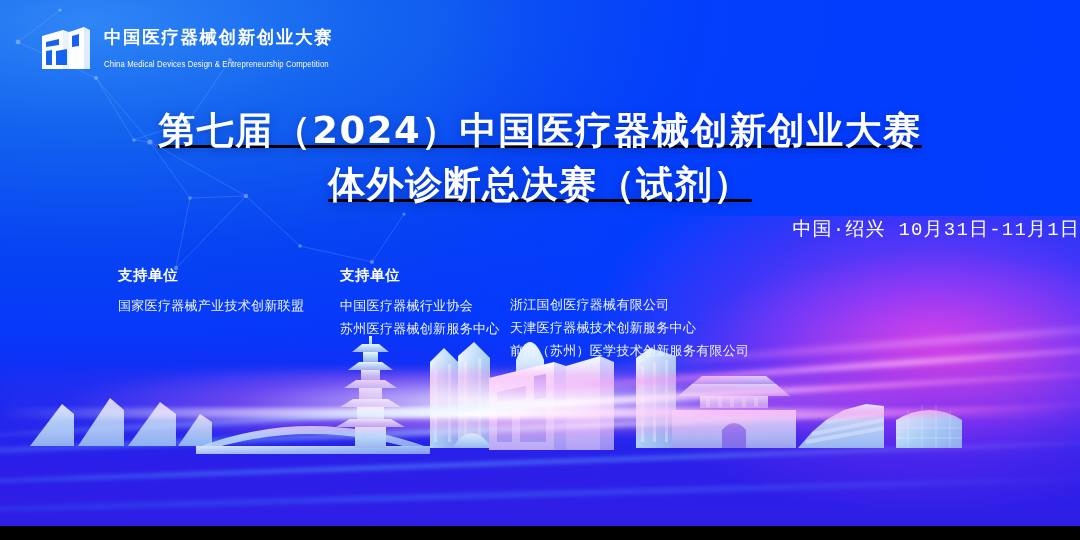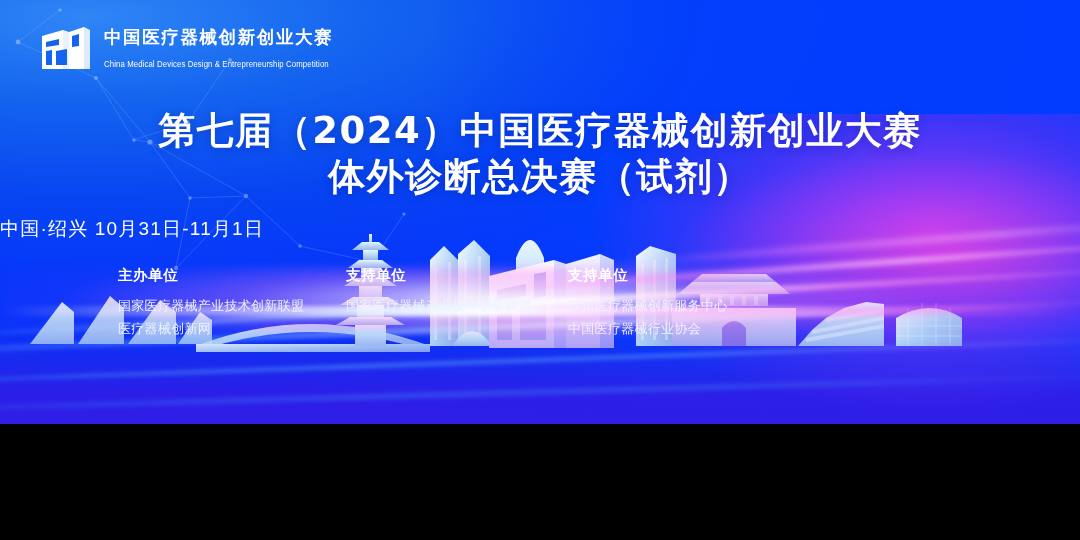--- a/index.html
+++ b/index.html
@@ -1,19 +1,19 @@
 <!DOCTYPE html>
 <html><head>
 <meta charset="utf-8">
 <style>
   html,body{margin:0;padding:0;background:#000;}
   body{font-family:"Liberation Sans","DejaVu Sans",sans-serif;}
 
   #banner{
-    position:relative;width:1080px;height:424px;overflow:hidden;
+    position:relative;width:1080px;height:526px;overflow:hidden;
     background:#0a3fe8;
   }
 
   
   .bg-base{
     position:absolute;inset:0;
     background:
       radial-gradient(120% 90% at 8% 4%, #2f86f5 0%, #1464ef 22%, #0744f2 48%, #0636fb 70%, #0a2df8 100%);
   }
   .bg-right{
@@ -62,33 +62,33 @@
   .logo-cn{
     font-size:17.5px;font-weight:bold;color:#fff;letter-spacing:1.6px;
     font-family:"Liberation Sans","DejaVu Sans",sans-serif;white-space:nowrap;
   }
   .logo-en{
     margin-top:14px;font-size:7.8px;color:#fff;letter-spacing:.1px;white-space:nowrap;
     font-family:"Liberation Sans","DejaVu Sans",sans-serif;transform:scaleY(1.12);transform-origin:left center;
   }
 
   
-  .title-wrap{position:absolute;left:0;right:0;top:108px;text-align:center;}
+  .title-wrap{position:absolute;left:0;right:0;top:108px;text-align:center;text-decoration:underline;}
   .title1,.title2{
     color:#fff;font-weight:bold;
     font-family:"DejaVu Sans","Liberation Sans",sans-serif;
     text-shadow:0 2px 10px rgba(0,20,120,.35);
     white-space:nowrap;
   }
   .title1{font-size:37px;letter-spacing:1.5px;line-height:46px;}
-  .title2{font-size:37px;letter-spacing:1.5px;line-height:46px;margin-top:0;}
+  .title2{font-size:37px;letter-spacing:1.5px;line-height:46px;margin-top:8px;}
   .subtitle{
-    position:absolute;left:0;right:0;top:216px;text-align:left;
+    position:absolute;left:0;right:0;top:216px;text-align:right;
     color:#fff;font-size:19px;letter-spacing:1.2px;white-space:nowrap;
-    font-family:Liberation Sans, sans-serif;
+    font-family:Liberation Mono, monospace;
   }
 
   
   .orgs{position:absolute;left:118px;top:266px;width:880px;display:flex;}
   .org-col{flex:0 0 auto;}
   .col-1{width:228px;}
   .col-2{width:222px;}
   .col-3{width:170px;}
   .col-4{width:auto;padding-top:27px;}
   .org-head{
@@ -302,33 +302,33 @@
   </div>
 
   <div class="title-wrap">
     <div class="title1">第七届（2024）中国医疗器械创新创业大赛</div>
     <div class="title2">体外诊断总决赛（试剂）</div>
   </div>
   <div class="subtitle">中国·绍兴  10月31日-11月1日</div>
 
   <div class="orgs">
 
-    <div class="org-col col-1">
-      <div class="org-head">主办单位</div>
-      <div class="org-item">国家医疗器械产业技术创新联盟</div>
-      <div class="org-item">医疗器械创新网</div>
-    </div>
 
     <div class="org-col col-2">
       <div class="org-head">支持单位</div>
       <div class="org-item">国家医疗器械产业技术创新联盟</div>
     </div>
 
     <div class="org-col col-3">
       <div class="org-head">支持单位</div>
+      <div class="org-item">中国医疗器械行业协会</div>
       <div class="org-item">苏州医疗器械创新服务中心</div>
-      <div class="org-item">中国医疗器械行业协会</div>
     </div>
 
+    <div class="org-col col-4">
+      <div class="org-item">浙江国创医疗器械有限公司</div>
+      <div class="org-item">天津医疗器械技术创新服务中心</div>
+      <div class="org-item">前沿（苏州）医学技术创新服务有限公司</div>
+    </div>
 
   </div>
 
 </div>
 
 </body></html>

